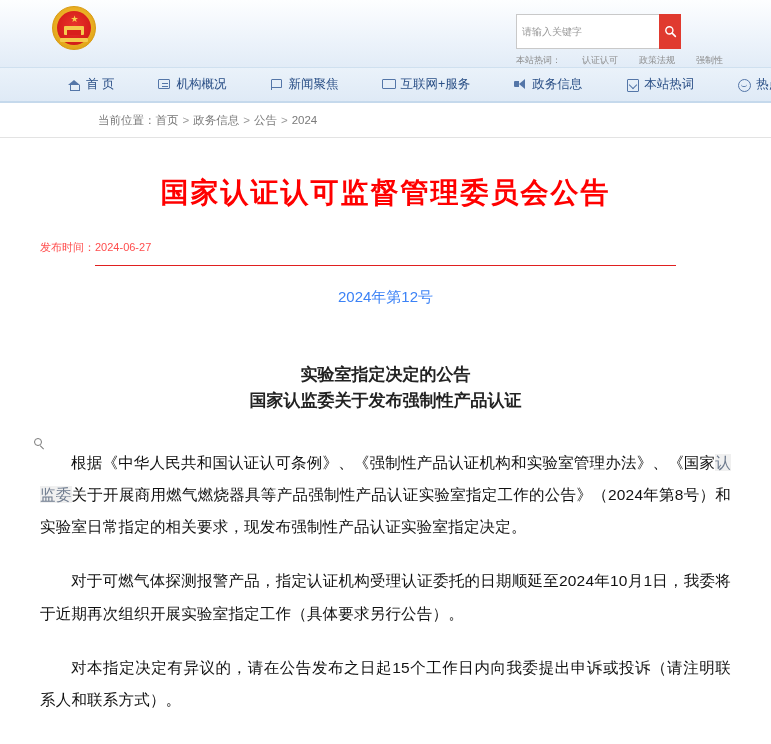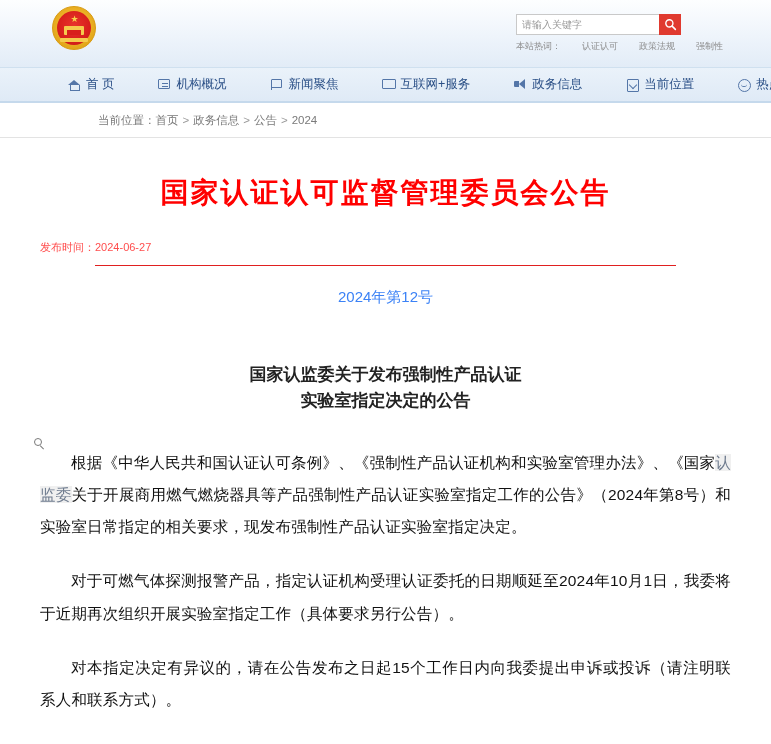--- a/index.html
+++ b/index.html
@@ -86,21 +86,21 @@
     letter-spacing: 0.2px;
     white-space: nowrap;
   }
 
   
   .search-area {
     position: absolute;
     right: 90px; top: 14px;
     width: 165px;
   }
-  .search-row { display: flex; height: 21px; }
+  .search-row { display: flex; height: 35px; }
   .search-input {
     flex: 1 1 auto;
     border: 1px solid #c9c9c9;
     border-right: none;
     background: #fff;
     font-size: 10px;
     color: #333;
     padding: 0 5px;
     outline: none;
     font-family: "Liberation Sans", sans-serif;
@@ -419,21 +419,21 @@
     <span>互联网+服务</span>
   </div>
 
   <div class="nav-item">
     <span class="nav-ico ico-speaker"></span>
     <span>政务信息</span>
   </div>
 
   <div class="nav-item">
     <span class="nav-ico ico-doc"></span>
-    <span>当前位置</span>
+    <span>本站热词</span>
   </div>
 
   <div class="nav-item">
     <span class="nav-ico ico-smiley"></span>
     <span>热点专题</span>
   </div>
 </div>
 
 <div class="breadcrumb-wrap">
   <div class="breadcrumb">
@@ -445,22 +445,22 @@
 
   <div class="doc-title">国家认证认可监督管理委员会公告</div>
 
   <div class="pub-time">发布时间：2024-06-27</div>
 
   <div class="red-rule"></div>
 
   <div class="doc-number">2024年第12号</div>
 
   <div class="doc-subtitle">
+    <div>实验室指定决定的公告</div>
     <div>国家认监委关于发布强制性产品认证</div>
-    <div>实验室指定决定的公告</div>
   </div>
 
   <div class="body-block">
 
     <p class="para"><span>根据《中华人民共和国认证认可条例》、《强制性产品认证机构和实验室管理办法》、《国家</span><span class="sel">认监委</span><span>关于开展商用燃气燃烧器具等产品强制性产品认证实验室指定工作的公告》（2024年第8号）和实验室日常指定的相关要求，现发布强制性产品认证实验室指定决定。</span></p>
 
     <p class="para">对于可燃气体探测报警产品，指定认证机构受理认证委托的日期顺延至2024年10月1日，我委将于近期再次组织开展实验室指定工作（具体要求另行公告）。</p>
 
     <p class="para">对本指定决定有异议的，请在公告发布之日起15个工作日内向我委提出申诉或投诉（请注明联系人和联系方式）。</p>
 

